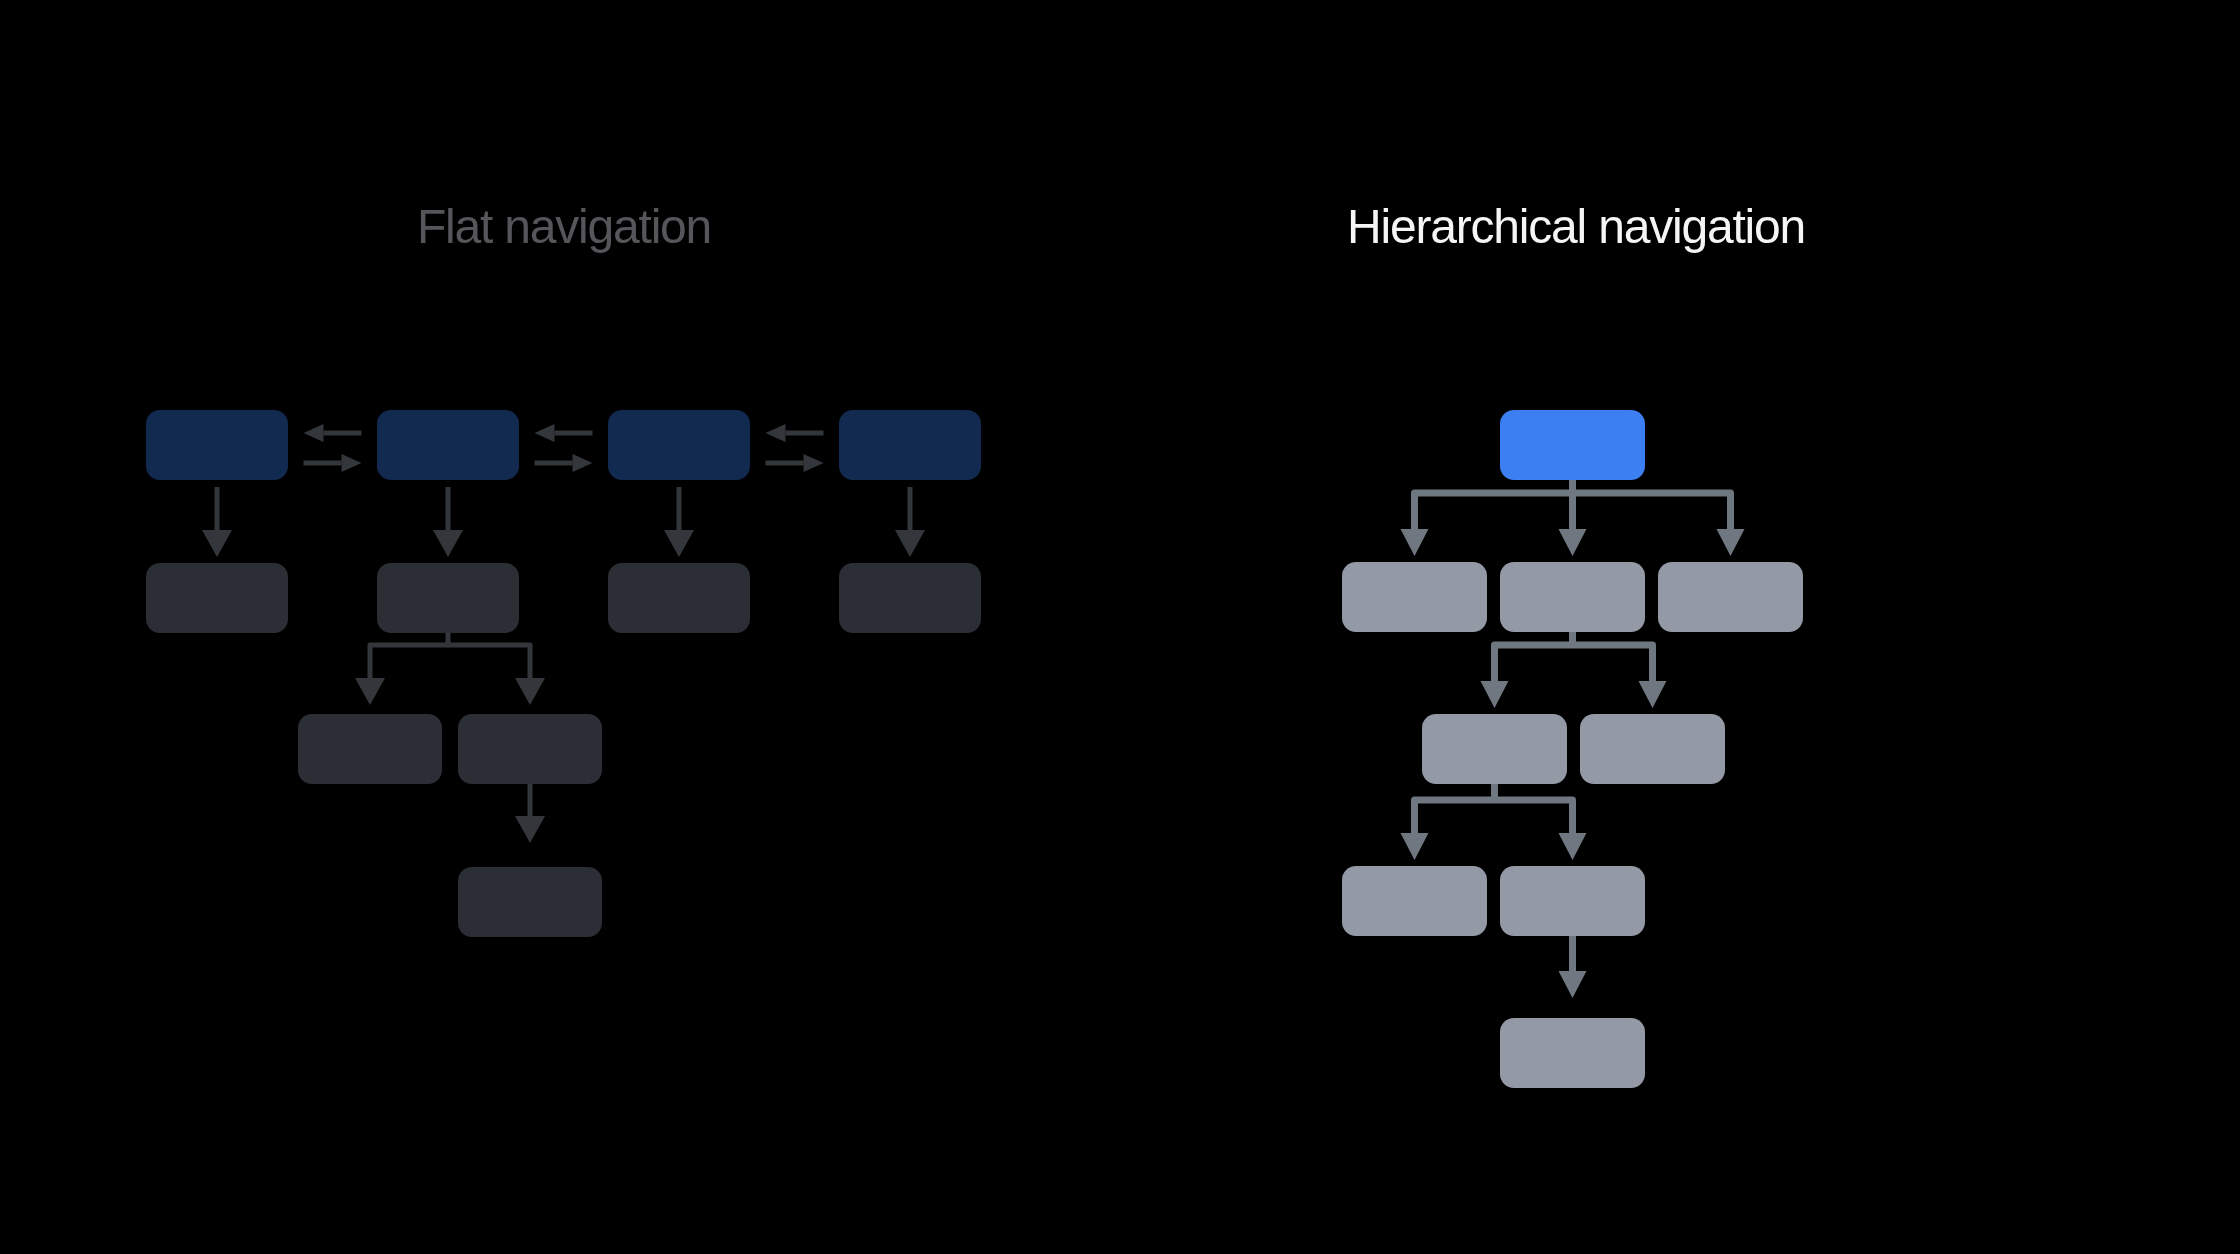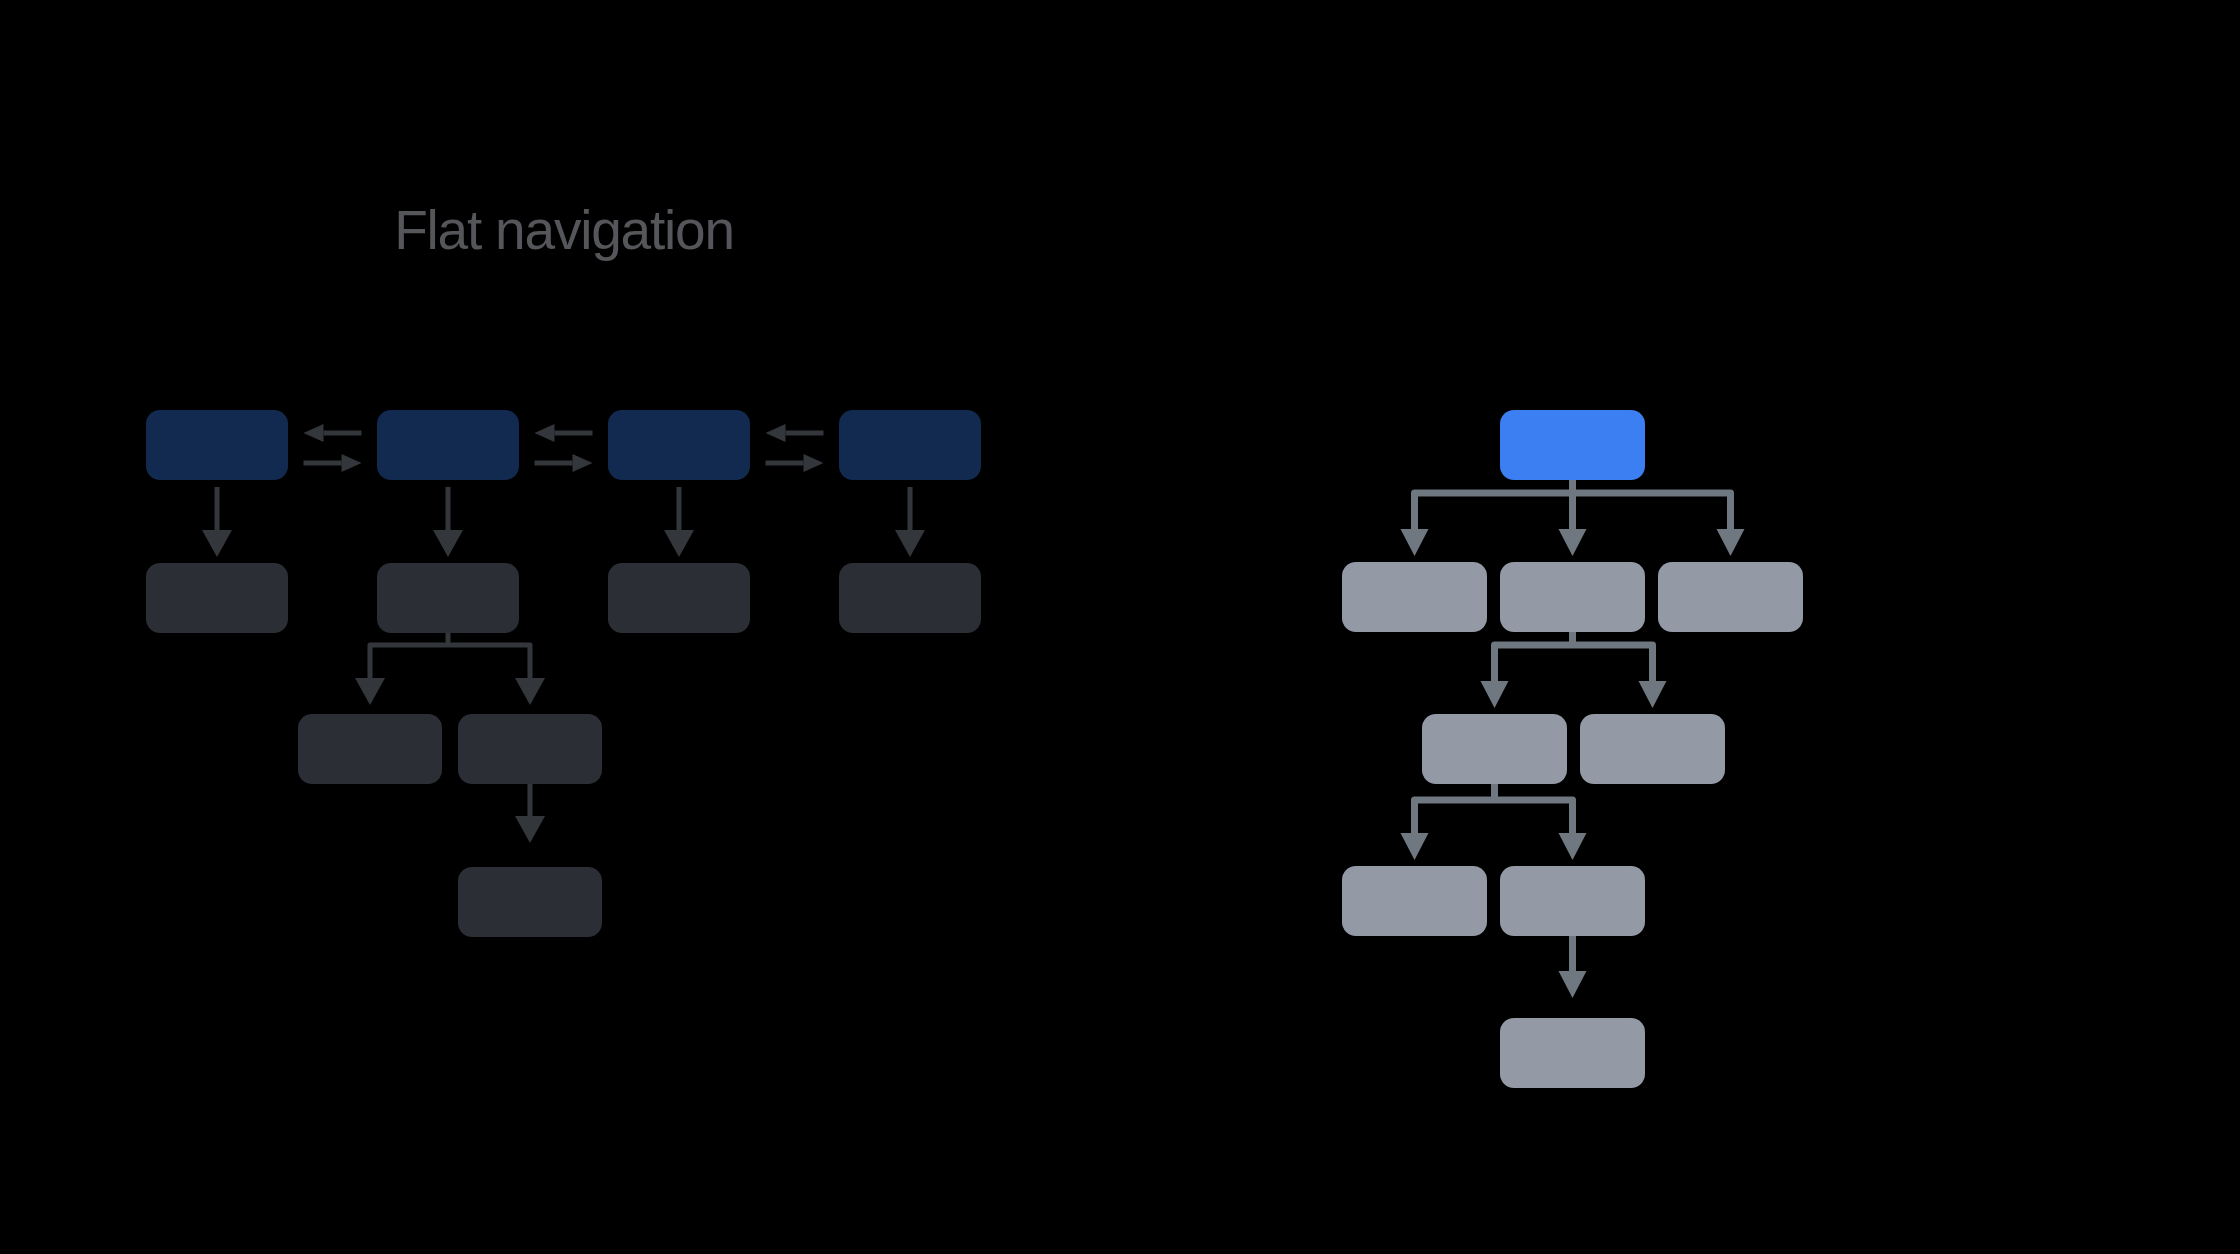--- a/index.html
+++ b/index.html
@@ -9,35 +9,36 @@
     overflow:hidden;
     position:relative;
     font-family:"Liberation Sans","DejaVu Sans",sans-serif;
   }
   .slide{position:absolute;inset:0;}
   .panel-title{
     position:absolute;
     top:203px;
     transform:translateX(-50%);
     margin:0;
-    font-size:55px;
+    font-size:48px;
     font-weight:400;
     letter-spacing:-1.2px;
     line-height:1;
     white-space:nowrap;
   }
   #flat-title{left:564px;}
   #hierarchical-title{left:1576px;}
   #diagram-svg{position:absolute;left:0;top:0;}
 </style>
 </head>
 <body style="background: rgb(0, 0, 0);">
 
 <div class="slide">
   <h2 class="panel-title" id="flat-title" style="color: rgb(85, 86, 90);">Flat navigation</h2>
+  <h2 class="panel-title" id="hierarchical-title" style="color: rgb(245, 245, 247);">Hierarchical navigation</h2>
   <svg id="diagram-svg" width="2240" height="1254">
       <line x1="323.5" y1="433" x2="361.5" y2="433" stroke="#33363b" stroke-width="5"></line>
       <polygon points="323.5,424 323.5,442 303.5,433" fill="#33363b"></polygon>
       <line x1="303.5" y1="463" x2="341.5" y2="463" stroke="#33363b" stroke-width="5"></line>
       <polygon points="341.5,454 341.5,472 361.5,463" fill="#33363b"></polygon>
       <line x1="554.5" y1="433" x2="592.5" y2="433" stroke="#33363b" stroke-width="5"></line>
       <polygon points="554.5,424 554.5,442 534.5,433" fill="#33363b"></polygon>
       <line x1="534.5" y1="463" x2="572.5" y2="463" stroke="#33363b" stroke-width="5"></line>
       <polygon points="572.5,454 572.5,472 592.5,463" fill="#33363b"></polygon>
       <line x1="785.5" y1="433" x2="823.5" y2="433" stroke="#33363b" stroke-width="5"></line>

